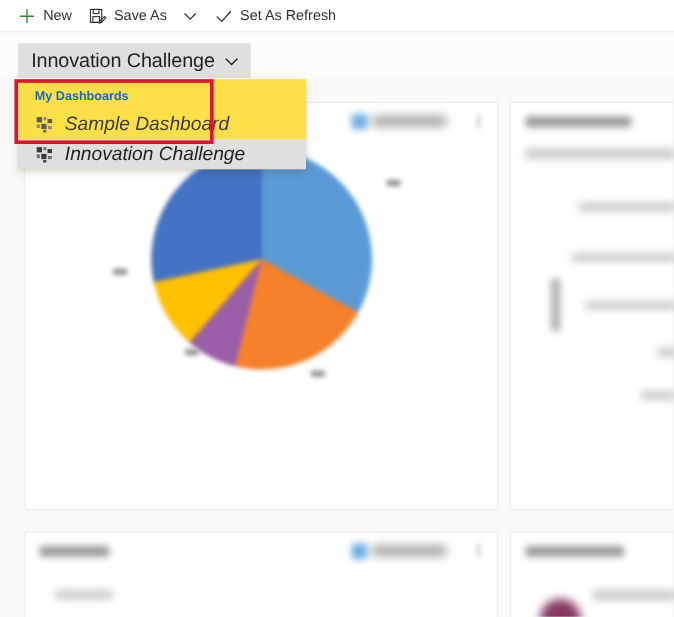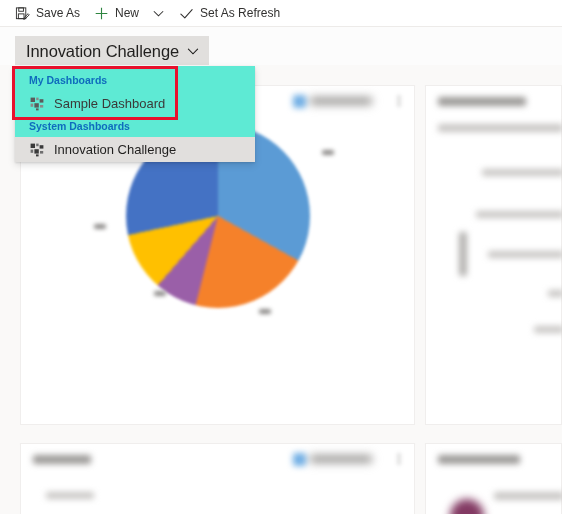--- a/index.html
+++ b/index.html
@@ -41,34 +41,34 @@
   }
   .dash-select .title {
     font-size: 16.5px; color: #201f1e; line-height: 20px; font-weight: 400;
     letter-spacing: -0.1px;
   }
 
   
   .flyout {
     position: absolute; left: 15px; top: 66px;
     width: 240px;
-    background: #5eead4;
+    background: #fde047;
     box-shadow: 0 3.2px 7.2px rgba(0,0,0,0.13), 0 0.6px 1.8px rgba(0,0,0,0.11);
     z-index: 40;
     padding: 4px 0 0 0;
   }
   .group-head {
     font-size: 10.5px; font-weight: bold; color: #0f6cbd;
     padding: 4px 0 4px 14px; line-height: 13px;
     letter-spacing: 0px;
   }
   .flyout-item {
     display: flex; align-items: center; gap: 10px;
     height: 25px; padding: 0 10px 0 15px;
-    font-size: 13px; color: #3b3a39; cursor: pointer;
+    font-size: 16px; color: #3b3a39; cursor: pointer; font-style: italic;
   }
   .flyout-item.selected { background: #e1dfdd; color: #201f1e; }
   .fi-ico { width: 14px; height: 14px; flex: 0 0 14px; display:inline-flex; align-items:center; justify-content:center;}
   .fi-label { line-height: 16px; }
 
   
   .redbox {
     position: absolute; left: 12px; top: 66px;
     width: 166px; height: 54px;
     border: 3px solid #e8112d;
@@ -119,40 +119,40 @@
     background: #833a63; filter: blur(4px);
   }
   .sparkline-blur { width: 8px; height: 44px; background:#b3b1af; filter: blur(3px); border-radius:2px;}
 </style>
 </head>
 <body>
 
 <div id="app">
 
   <div class="cmdbar">
+
+    <div class="cmd-btn">
+      <span class="cmd-ico">
+        <svg width="15" height="15" viewBox="0 0 16 16">
+          <path d="M8 1.8 V14.2 M1.8 8 H14.2" stroke="#2e8540" stroke-width="1.2"></path>
+        </svg>
+      </span>
+      <span class="cmd-label">New</span>
+    </div>
 
     <div class="cmd-btn">
       <span class="cmd-ico">
         <svg width="15" height="15" viewBox="0 0 16 16">
           <rect x="1.5" y="2" width="10" height="11.5" fill="none" stroke="#323130" stroke-width="1"></rect>
           <rect x="4" y="2" width="5" height="3.6" fill="none" stroke="#323130" stroke-width="1"></rect>
           <rect x="3.6" y="8.4" width="6" height="5.1" fill="none" stroke="#323130" stroke-width="1"></rect>
           <path d="M9.5 12.6 L14 8.2 L15.2 9.4 L10.8 13.8 L9.2 14.2 Z" fill="none" stroke="#323130" stroke-width="1" stroke-linejoin="round"></path>
         </svg>
       </span>
       <span class="cmd-label">Save As</span>
-    </div>
-
-    <div class="cmd-btn">
-      <span class="cmd-ico">
-        <svg width="15" height="15" viewBox="0 0 16 16">
-          <path d="M8 1.8 V14.2 M1.8 8 H14.2" stroke="#2e8540" stroke-width="1.2"></path>
-        </svg>
-      </span>
-      <span class="cmd-label">New</span>
     </div>
     <div class="caret-btn">
       <svg width="11" height="11" viewBox="0 0 12 12">
         <path d="M1.2 3.8 L6 8.6 L10.8 3.8" fill="none" stroke="#323130" stroke-width="1.1" stroke-linecap="round"></path>
       </svg>
     </div>
 
     <div class="cmd-btn" style="margin-left:6px">
       <span class="cmd-ico">
         <svg width="15" height="15" viewBox="0 0 16 16">
@@ -257,21 +257,20 @@
           <rect x="9.6" y="2.2" width="3.8" height="3.4" fill="#5a5a5a"></rect>
           <rect x="0.6" y="6.6" width="2.6" height="3.2" fill="#8a8a8a"></rect>
           <rect x="4.4" y="6.2" width="4.4" height="4.4" fill="#5a5a5a"></rect>
           <rect x="10.0" y="8.0" width="3.2" height="2.6" fill="#8a8a8a"></rect>
           <rect x="6.0" y="11.4" width="2.6" height="2.0" fill="#5a5a5a"></rect>
         </svg>
       </span>
       <span class="fi-label">Sample Dashboard</span>
     </div>
 
-    <div class="group-head">System Dashboards</div>
 
     <div class="flyout-item selected">
       <span class="fi-ico">
         <svg width="14" height="14" viewBox="0 0 14 14">
           <rect x="0.6" y="0.6" width="4.4" height="4.4" fill="#3a3a3a"></rect>
           <rect x="6.2" y="0.6" width="2.4" height="2.6" fill="#6f6f6f"></rect>
           <rect x="9.6" y="2.2" width="3.8" height="3.4" fill="#3a3a3a"></rect>
           <rect x="0.6" y="6.6" width="2.6" height="3.2" fill="#6f6f6f"></rect>
           <rect x="4.4" y="6.2" width="4.4" height="4.4" fill="#3a3a3a"></rect>
           <rect x="10.0" y="8.0" width="3.2" height="2.6" fill="#6f6f6f"></rect>

